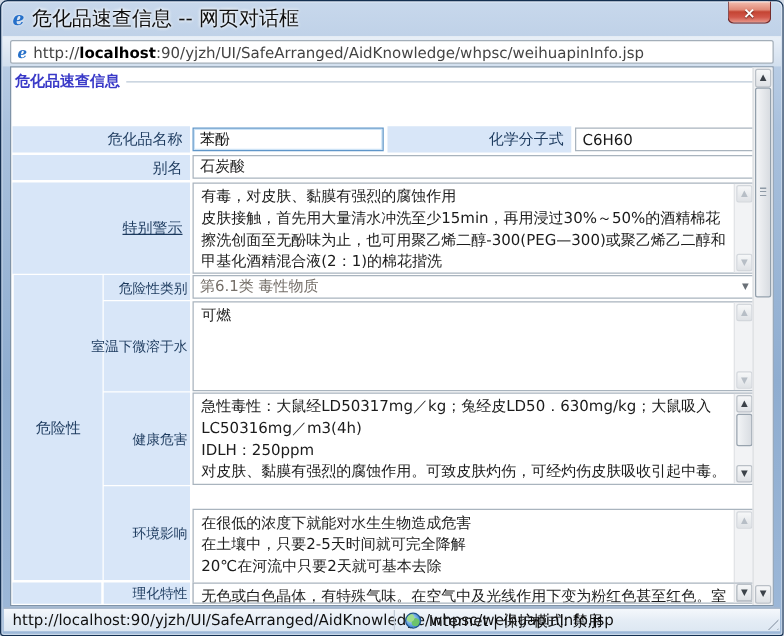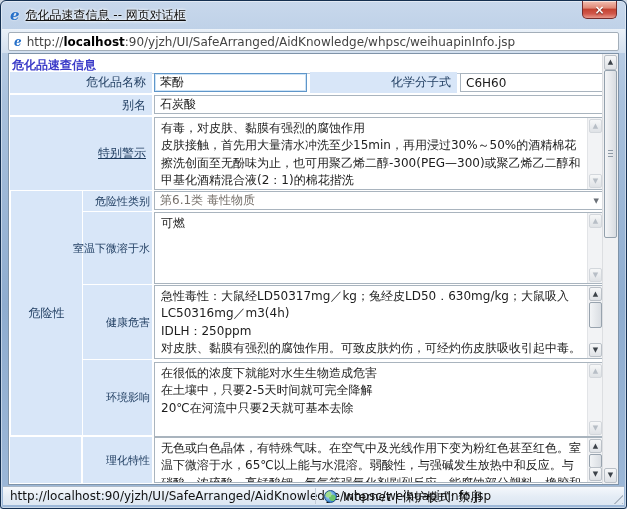--- a/index.html
+++ b/index.html
@@ -13,21 +13,21 @@
     overflow:hidden;
     box-shadow:inset 0 0 0 1px rgba(255,255,255,.45);
   }
 
   
   .titlebar{ position:absolute; top:0; left:0; right:0; height:28px;
     display:flex; align-items:center; padding-left:9px; }
   .ie-ico{ font-family:"DejaVu Serif",serif; font-style:italic; font-weight:bold;
     color:#2670c9; font-size:15px; line-height:1; margin-right:6px;
     text-shadow:0 0 2px rgba(255,255,255,.9); }
-  .title-text{ font-size:12px; color:#101010; text-shadow:0 0 3px #fff,0 0 3px #fff;text-decoration:underline; }
+  .title-text{ font-size:16px; color:#101010; text-shadow:0 0 3px #fff,0 0 3px #fff; }
   .close-btn{ position:absolute; top:0; right:9px; width:35px; height:18px;
     background:linear-gradient(180deg,#f3c0b2 0%,#e08a78 40%,#c44433 50%,#d1574a 75%,#e8988b 100%);
     border:1px solid #742c2c; border-top:none; border-radius:0 0 5px 5px;
     display:flex; align-items:center; justify-content:center;
     box-shadow:inset 0 1px 0 rgba(255,255,255,.55); cursor:default; }
   .close-x{ color:#fff; font-size:12px; font-weight:bold; line-height:1;
     text-shadow:0 1px 1px rgba(0,0,0,.55); }
 
   
   .addressbar{ position:absolute; top:28px; left:1px; right:1px; height:24px;
@@ -37,25 +37,25 @@
     background:#fff; border:1px solid #a3aeb9; border-radius:2px;
     display:flex; align-items:center; padding:0 5px; gap:5px; }
   .url-box .ie-ico{ font-size:12px; margin-right:0; }
   .url-text{ font-size:12px; color:#444; white-space:nowrap; overflow:hidden; }
   .url-text b{ color:#000; }
 
   
   .client{ position:absolute; top:52px; left:7px; right:7px; bottom:23px;
     background:#fff; border:1px solid #7f93a8; }
   .legend{ position:absolute; top:3px; left:3px; right:4px; display:flex;
-    align-items:flex-end; }
+    align-items:center; }
   .legend-text{ font-size:12px; font-weight:bold; color:#3a3ac8; white-space:nowrap; }
   .legend-line{ flex:1; height:1px; background:#bcc9d8; margin-left:5px; }
 
-  .cell{ position:absolute; }
+  .cell{ position:absolute;margin-top:29px; }
   .lbl{ background:#d8e6f8; color:#1c3a5e; font-size:12px;
     display:flex; align-items:center; justify-content:flex-end;
     padding-right:6px; white-space:nowrap; }
   .lbl.small{ font-size:11px; padding-right:2px; }
   .lbl.center{ justify-content:center; padding-right:0; }
 
   .ibox{ background:#fff; border:1px solid #a9b4be; font-size:12px; color:#1a1a1a;
     display:flex; align-items:center; padding:0 5px; white-space:nowrap; overflow:hidden; }
   .ibox.focus{ border:1px solid #5f96c9; box-shadow:inset 0 0 0 1px #cde3f6; }
 
@@ -178,21 +178,21 @@
 对皮肤、黏膜有强烈的腐蚀作用。可致皮肤灼伤，可经灼伤皮肤吸收引起中毒。眼接触可致灼伤。黏膜有强烈的腐蚀作用，重者可致死
 吸入高浓度蒸气可致头痛、头晕、乏力、视物模糊、肺水肿等</div>
       <div class="ta-scroll">
         <span class="sbtn up">▲</span>
         <div class="sthumb" style="top:16px;height:26px;"></div>
         <span class="sbtn down">▼</span>
       </div>
     </div>
 
     <div class="cell lbl small" style="left:74px;top:306px;width:69px;height:75px;">环境影响</div>
-    <div class="cell tbox" style="left:145px;top:308px;width:450px;height:75px;">
+    <div class="cell tbox" style="left:145px;top:324px;width:450px;height:75px;">
       <div class="ta-text">在很低的浓度下就能对水生生物造成危害
 在土壤中，只要2-5天时间就可完全降解
 20℃在河流中只要2天就可基本去除</div>
       <div class="ta-scroll">
         <span class="sbtn up dis">▲</span>
         <span class="sbtn down dis">▼</span>
       </div>
     </div>
 
     <div class="cell lbl" style="left:1px;top:383px;width:71px;bottom:1px;"></div>

